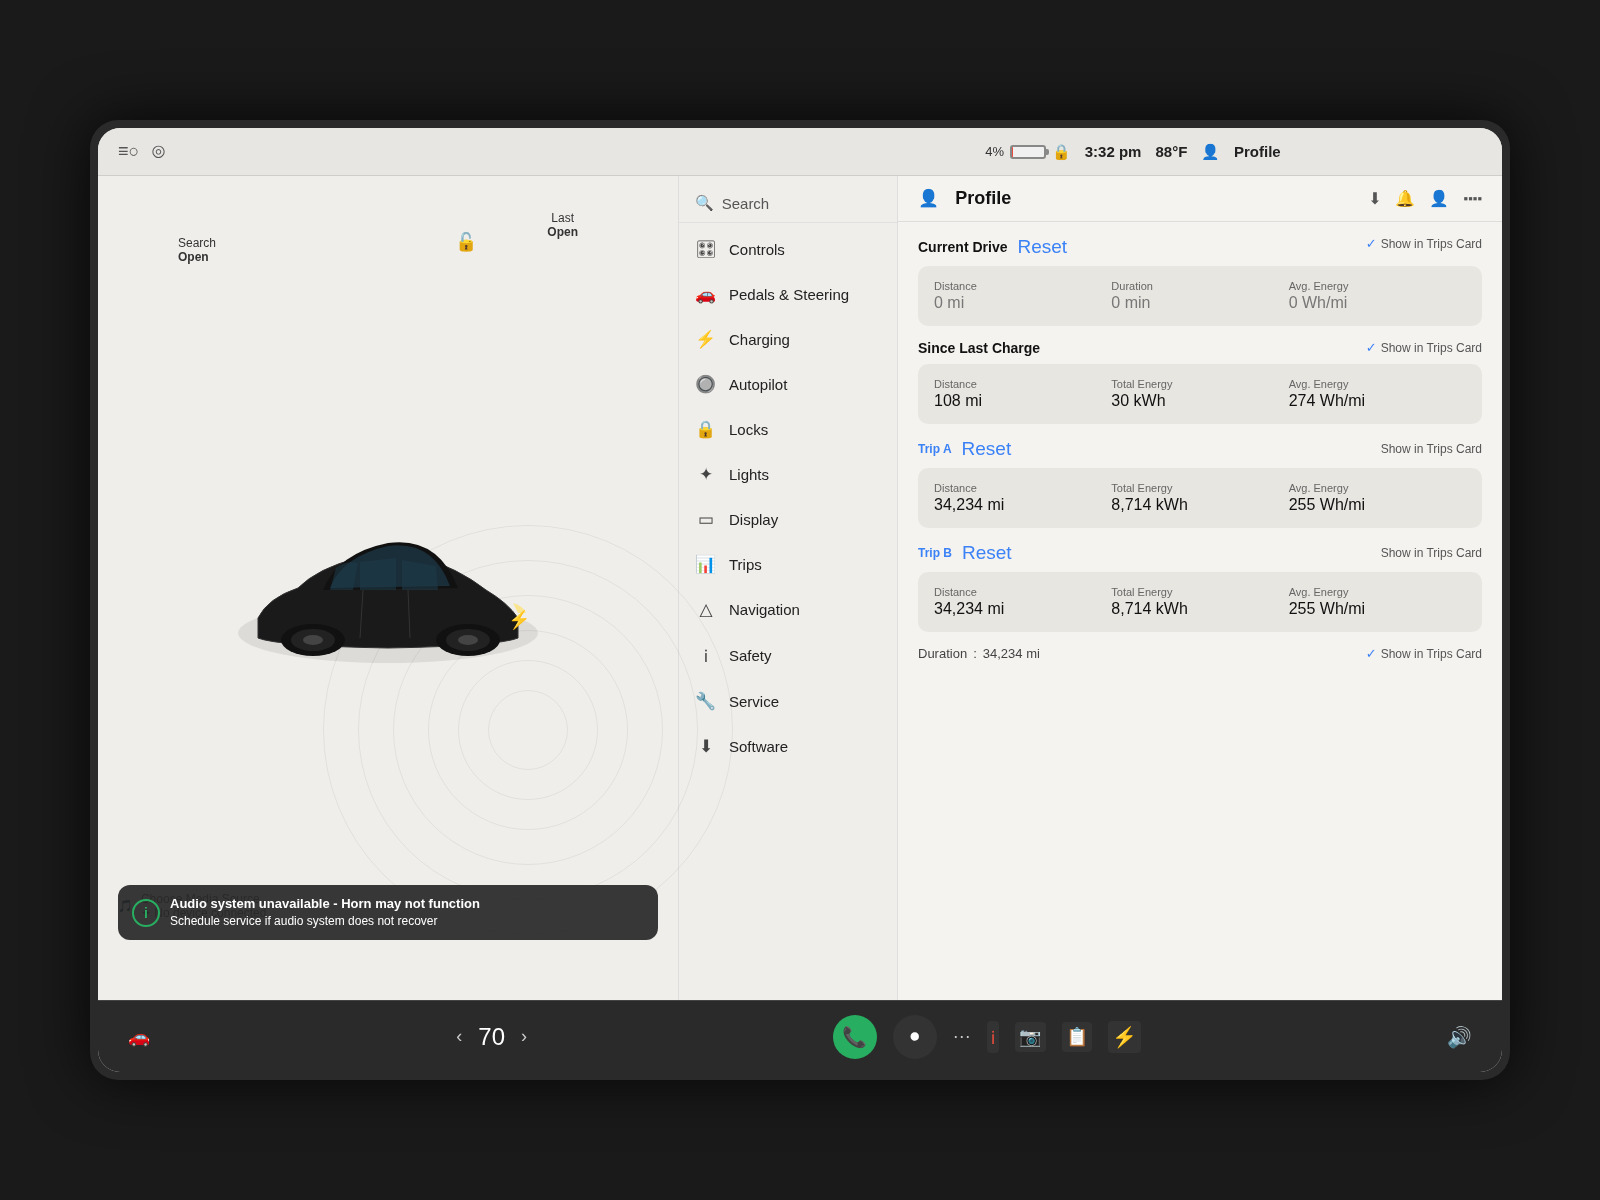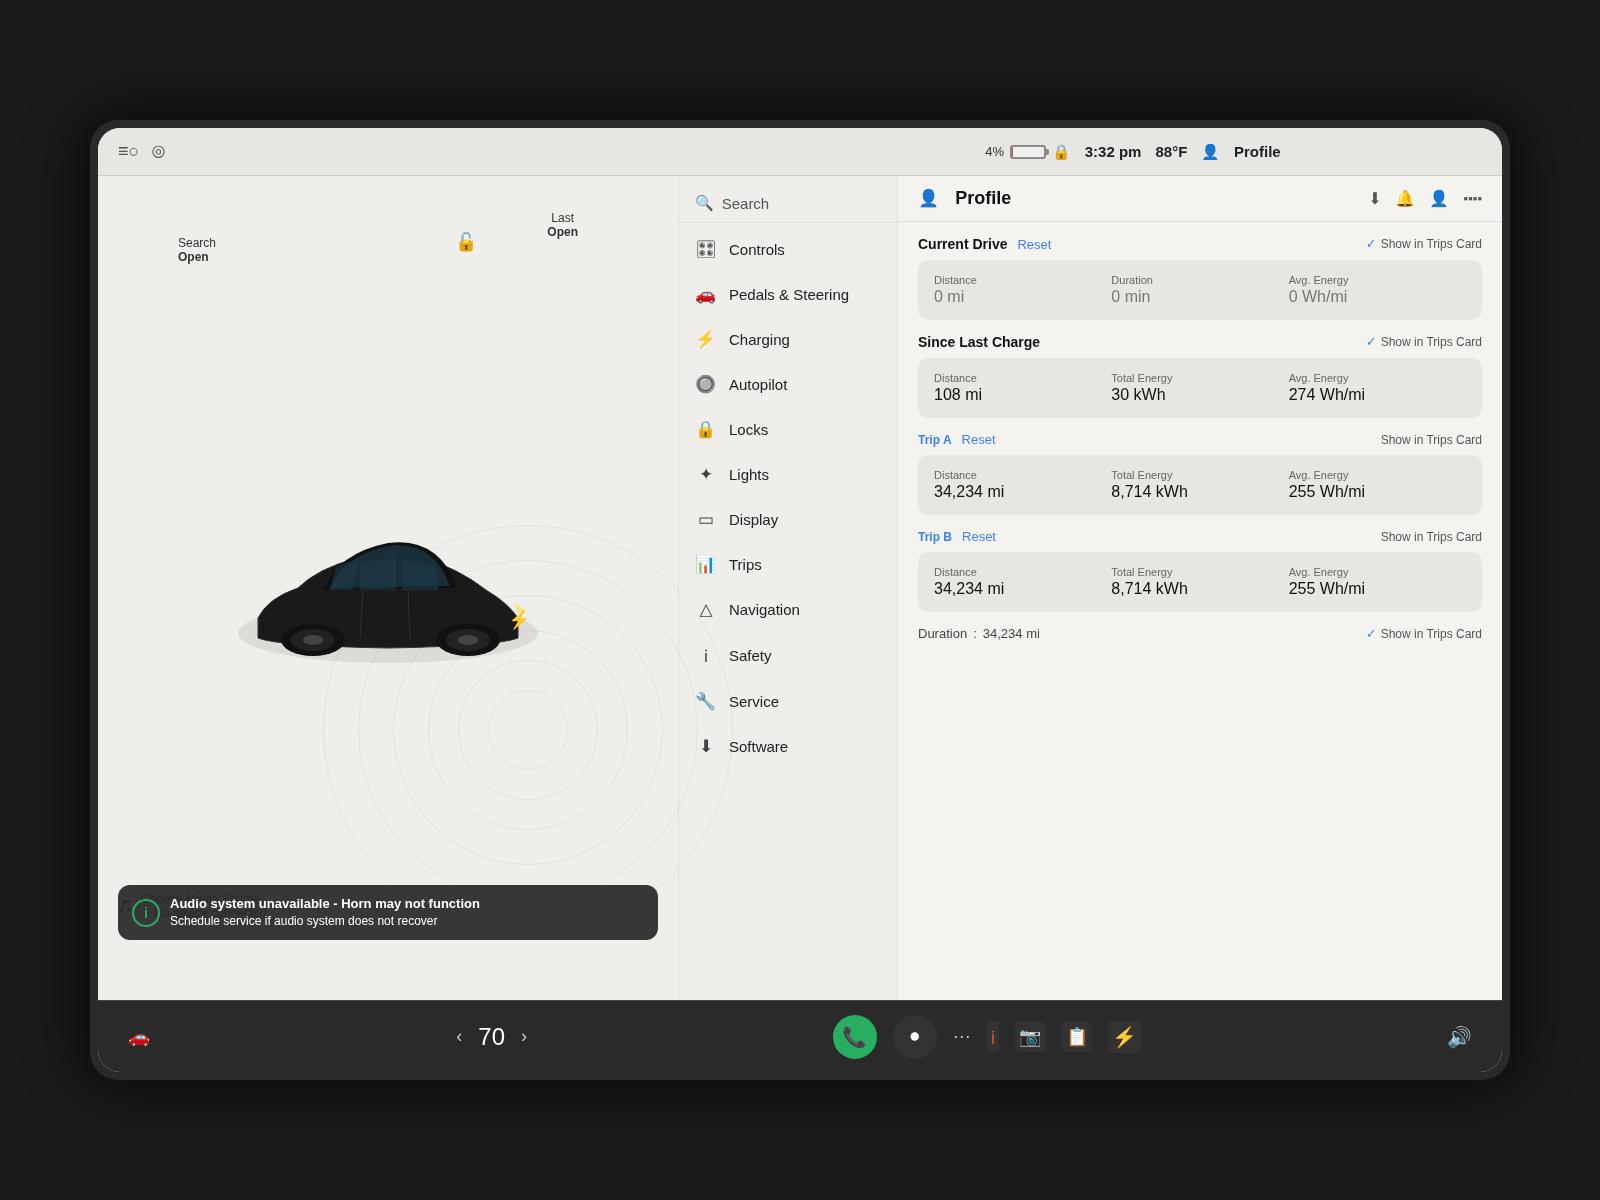--- a/index.html
+++ b/index.html
@@ -322,21 +322,21 @@
       gap: 44px;
     }
 
     .section-title {
       font-size: 14px;
       font-weight: 600;
       color: #111;
     }
 
     .section-reset {
-      font-size: 13px;
+      font-size: 19px;
       color: #3b82f6;
       cursor: pointer;
     }
 
     .show-trips {
       display: flex;
       align-items: center;
       gap: 4px;
       font-size: 12px;
       color: #555;

